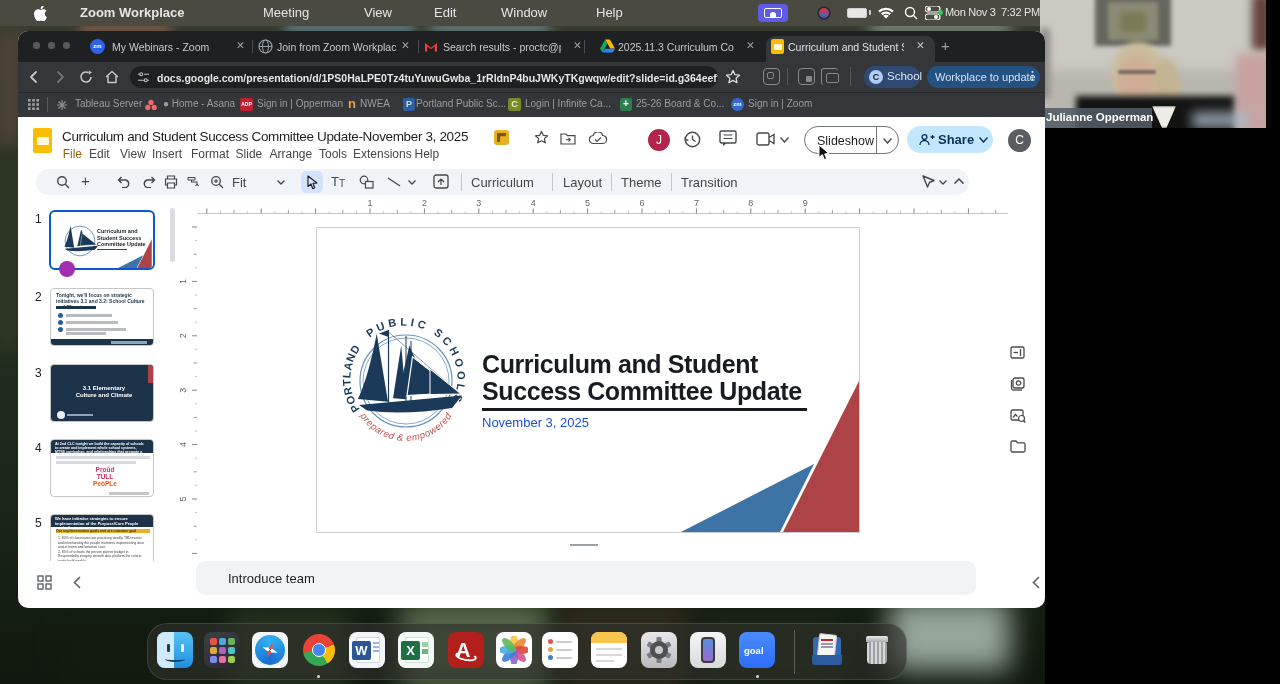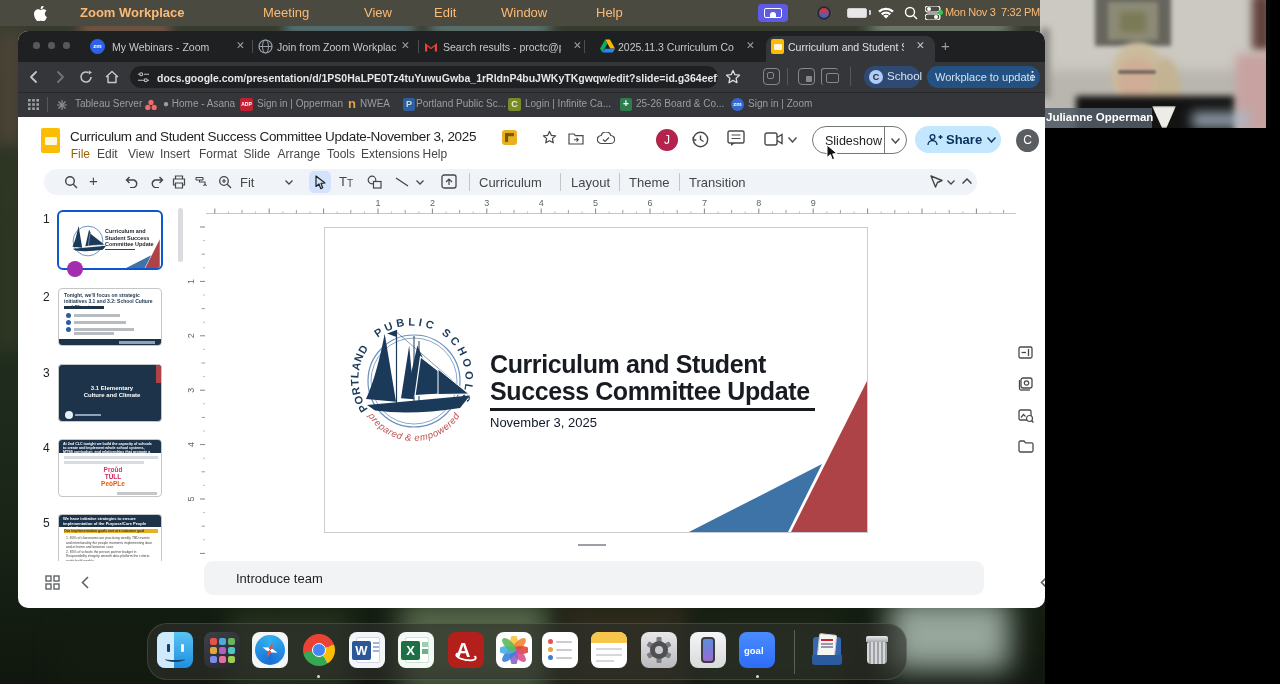--- a/index.html
+++ b/index.html
@@ -21,21 +21,21 @@
     <div class="abs" style="left:-6px;top:30px;width:30px;height:120px;background:#4a4336;filter:blur(8px);"></div>
     <div class="abs" style="left:-6px;top:150px;width:28px;height:200px;background:#2e3623;filter:blur(8px);"></div>
     <div class="abs" style="left:400px;top:600px;width:150px;height:90px;background:#55674a;filter:blur(14px);"></div>
     <div class="abs" style="left:890px;top:600px;width:120px;height:70px;background:#97a79c;filter:blur(14px);"></div>
     <div class="abs" style="left:560px;top:600px;width:130px;height:90px;background:#2e2a1c;filter:blur(12px);"></div>
     <div class="abs" style="left:60px;top:630px;width:200px;height:60px;background:#131b10;filter:blur(12px);"></div>
     <div class="abs" style="left:230px;top:610px;width:120px;height:80px;background:#27331f;filter:blur(12px);"></div>
     <div class="abs" style="left:700px;top:615px;width:140px;height:70px;background:#1c2615;filter:blur(12px);"></div>
   </div>
 
-  <div class="abs" id="menubar" style="left:0;top:0;width:1043px;height:26px;background:#4b4a41;color:#fdba74;text-align:right;">
+  <div class="abs" id="menubar" style="left:0;top:0;width:1043px;height:26px;background:#4b4a41;color:#e5e5e5;text-align:right;">
     <svg class="abs" style="left:34px;top:6px;" width="13" height="15" viewBox="0 0 13 15">
         <path fill="#fff" d="M10.8 7.8c0-2 1.6-2.9 1.7-3-1-1.4-2.4-1.6-2.9-1.6-1.2-.1-2.4.7-3 .7-.6 0-1.6-.7-2.6-.7C2.7 3.3 1.4 4 .7 5.3c-1.4 2.4-.4 6 1 8 .7 1 1.5 2 2.5 2 1 0 1.4-.6 2.6-.6 1.2 0 1.5.6 2.6.6 1.1 0 1.8-1 2.4-2 .8-1.1 1.1-2.2 1.1-2.3-.1 0-2.1-.8-2.1-3.2zM8.9 1.9c.5-.7.9-1.6.8-2.5-.8 0-1.7.5-2.3 1.2-.5.6-.9 1.5-.8 2.4.9.1 1.8-.4 2.3-1.1z"></path>
       </svg>
     <span class="abs" style="left:80px;top:5px;font-size:13px;font-weight:bold;">Zoom Workplace</span>
     <span class="abs" style="left:263px;top:5px;font-size:13px;">Meeting</span>
     <span class="abs" style="left:364px;top:5px;font-size:13px;">View</span>
     <span class="abs" style="left:434px;top:5px;font-size:13px;">Edit</span>
     <span class="abs" style="left:501px;top:5px;font-size:13px;">Window</span>
     <span class="abs" style="left:596px;top:5px;font-size:13px;">Help</span>
     <div class="abs" style="left:758px;top:4px;width:30px;height:18px;background:#5e5ce6;border-radius:4px;">
@@ -223,21 +223,21 @@
       <div class="abs" style="left:385px;top:6px;width:12px;height:13px;background:#2d5e9e;border-radius:2px;color:#cfd8e6;font-size:9px;font-weight:bold;text-align:center;line-height:13px;">P</div>
       <span class="abs" style="left:398px;top:6px;">Portland Public Sc...</span>
       <div class="abs" style="left:490px;top:6px;width:13px;height:13px;background:#7a8a28;border-radius:2px;color:#e8eecb;font-size:9px;font-weight:bold;text-align:center;line-height:13px;">C</div>
       <span class="abs" style="left:507px;top:6px;">Login | Infinite Ca...</span>
       <div class="abs" style="left:602px;top:6px;width:12px;height:13px;background:#2e7d4f;border-radius:2px;color:#fff;font-size:10px;font-weight:bold;text-align:center;line-height:12px;">+</div>
       <span class="abs" style="left:618px;top:6px;">25-26 Board &amp; Co...</span>
       <div class="abs" style="left:713px;top:6px;width:13px;height:13px;background:#3468d4;border-radius:50%;color:#fff;font-size:6px;font-weight:bold;text-align:center;line-height:13px;">zm</div>
       <span class="abs" style="left:730px;top:6px;">Sign in | Zoom</span>
     </div>
 
-    <div class="abs" id="slidesapp" style="left:8px;top:86px;width:1027px;height:434px;background:#fff;">
+    <div class="abs" id="slidesapp" style="left:0;top:86px;width:1027px;height:434px;background:#fff;">
 
       <div class="abs" style="left:15px;top:11px;width:19px;height:25px;background:#fbbc04;border-radius:2px;">
           <div class="abs" style="left:3.5px;top:9px;width:12px;height:8px;background:#fef7e0;border-radius:1px;"></div>
         </div>
       <span class="abs" style="left:44px;top:12px;font-size:13.5px;color:#1f1f1f;letter-spacing:-0.35px;">Curriculum and Student Success Committee Update-November 3, 2025</span>
       <div class="abs" style="left:476px;top:13px;width:15px;height:15px;background:#e8b123;border-radius:3px;">
           <div class="abs" style="left:3px;top:3px;width:9px;height:9px;background:#7a5b00;clip-path:polygon(0 0,100% 0,100% 35%,35% 35%,35% 100%,0 100%);"></div>
         </div>
       <svg class="abs" style="left:516px;top:13px;" width="15" height="15" viewBox="0 0 16 16">
           <path d="M8 1.5 L9.9 5.7 L14.5 6.2 L11.1 9.2 L12 13.7 L8 11.4 L4 13.7 L4.9 9.2 L1.5 6.2 L6.1 5.7 Z" fill="none" stroke="#474a4d" stroke-width="1.3" stroke-linejoin="round"></path>
@@ -536,21 +536,21 @@
 
       <div class="abs" style="left:152px;top:91px;width:5px;height:54px;background:#dadce0;border-radius:3px;"></div>
 
       <div class="abs" id="slide" style="left:298px;top:110px;width:544px;height:306px;background:#fff;border:1px solid #c9ccd1;overflow:hidden;">
         <svg class="abs" style="left:0;top:0;" width="544" height="306" viewBox="0 0 544 306">
           <polygon points="360,306 497,236 462,306" fill="#3e73a8"></polygon>
           <polygon points="544,149 465,306 544,306" fill="#ae4347"></polygon>
         </svg>
         <div class="abs" style="left:165px;top:123px;width:340px;font-size:25px;line-height:26.5px;font-weight:bold;color:#181c22;letter-spacing:-0.4px;">Curriculum and Student Success Committee Update</div>
         <div class="abs" style="left:165px;top:180px;width:325px;height:2.5px;background:#16191d;"></div>
-        <span class="abs" style="left:165px;top:187px;font-size:13px;color:#0f172a;">November 3, 2025</span>
+        <span class="abs" style="left:165px;top:187px;font-size:13px;color:#1d4ed8;">November 3, 2025</span>
 
         <svg class="abs" style="left:24px;top:88px;" width="130" height="130" viewBox="0 0 130 130" id="logosvg">
           <defs>
             <path id="arcTop" d="M 20.8,95.9 A 53.5,53.5 0 1 1 105.2,95.9"></path>
             <path id="arcBot" d="M 11.8,82.3 A 54.5,54.5 0 0 0 118.2,82.3"></path>
           </defs>
           <circle cx="65" cy="65" r="46" fill="none" stroke="#6b93bd" stroke-width="1.2"></circle>
           <circle cx="65" cy="65" r="43" fill="none" stroke="#6b93bd" stroke-width="0.8"></circle>
           <text font-size="11" font-weight="bold" fill="#1b3a5a" letter-spacing="0.6"><textPath href="#arcTop" startOffset="3">PORTLAND</textPath></text>
           <text font-size="11" font-weight="bold" fill="#1b3a5a" letter-spacing="3.4"><textPath href="#arcTop" startOffset="82">PUBLIC SCHOOLS</textPath></text>

